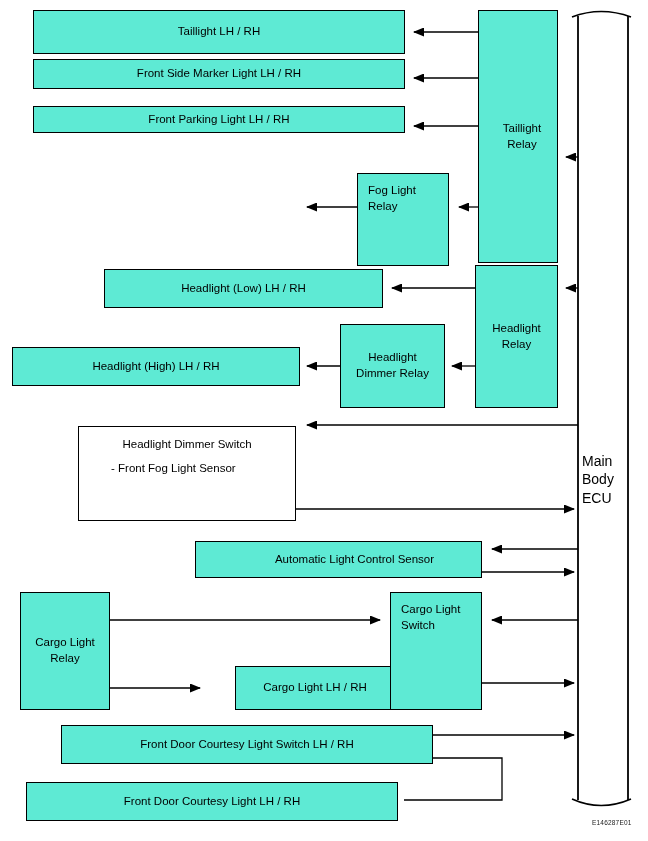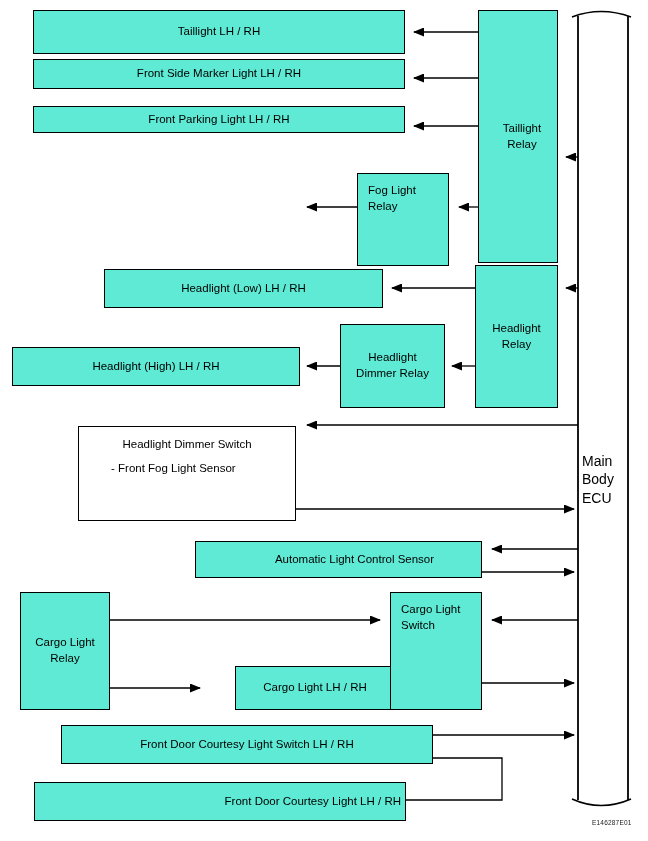--- a/index.html
+++ b/index.html
@@ -224,21 +224,21 @@
 
   <div class="node multiline-left" style="left:390px; top:592px; width:92px; height:118px;">
     <span class="node-label">Cargo Light
 Switch</span>
   </div>
 
   <div class="node" style="left:33px; top:725px; width:372px; height:39px;margin-left:28px;">
     <span class="node-label">Front Door Courtesy Light Switch LH / RH</span>
   </div>
 
-  <div class="node" style="left:34px; top:782px; width:372px; height:39px;justify-content:flex-end;">
+  <div class="node" style="left:26px; top:782px; width:372px; height:39px;">
     <span class="node-label">Front Door Courtesy Light LH / RH</span>
   </div>
 
   <div class="ecu-text">Main
 Body
 ECU</div>
 
   <div class="fig-id">E146287E01</div>
 
 </div>

